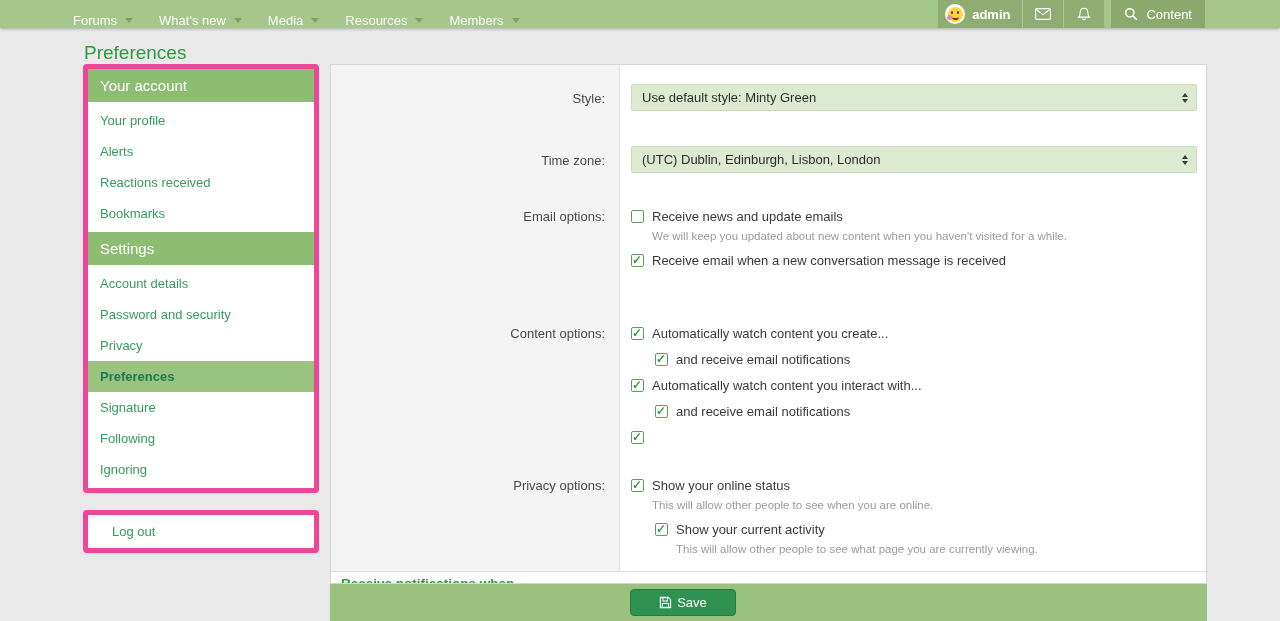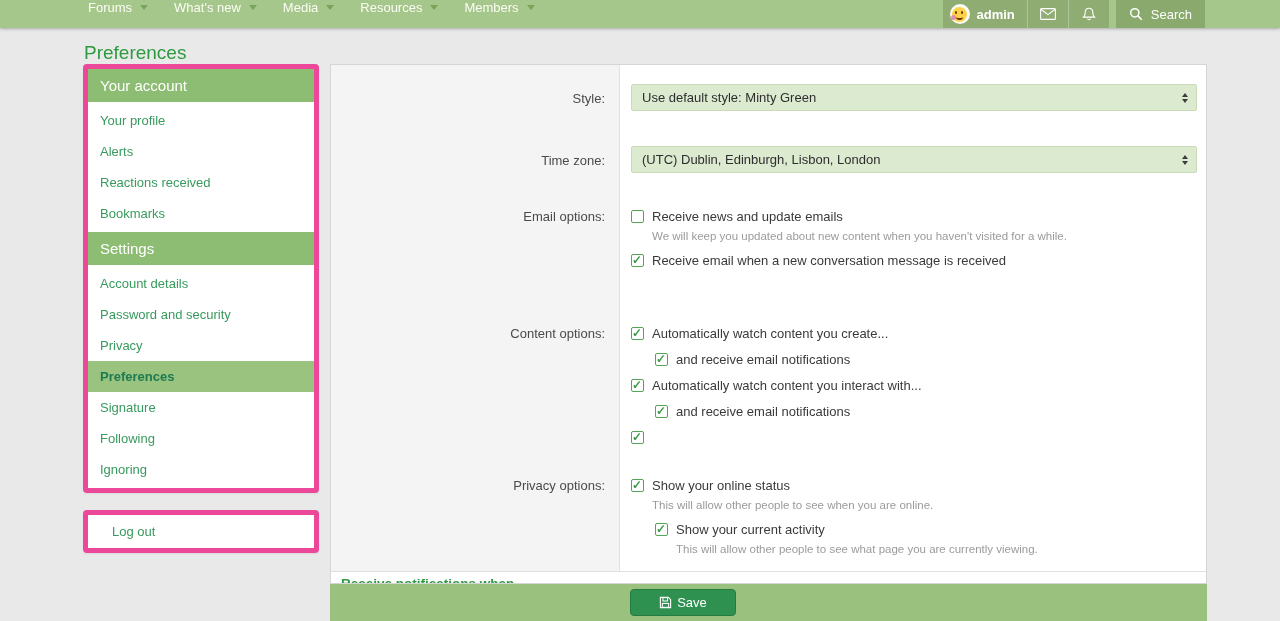--- a/index.html
+++ b/index.html
@@ -1,21 +1,21 @@
 <!DOCTYPE html>
 <html><head>
 <meta charset="utf-8">
 <style>
   html,body{margin:0;padding:0;width:1280px;height:621px;overflow:hidden;
     font-family:"Liberation Sans",sans-serif;background:#e9e9e9;position:relative;}
 
   
   .navbar{position:absolute;left:0;top:0;width:1280px;height:28px;background:#a6c78b;
     box-shadow:0 1px 3px rgba(0,0,0,.28);z-index:6;}
-  .nav-menu{position:absolute;left:88px;top:0;height:28px;display:flex;align-items:flex-start;}
+  .nav-menu{position:absolute;left:73px;top:0;height:28px;display:flex;align-items:flex-end;}
   .nav-item{display:flex;align-items:center;color:#fbfcf4;font-size:13px;margin-right:26px;cursor:pointer;}
   .chev{margin-left:8px;width:0;height:0;border-left:4px solid transparent;border-right:4px solid transparent;
     border-top:5px solid #7aa35b;}
   .nav-right{position:absolute;right:75px;top:0;height:28px;display:flex;align-items:stretch;}
   .nav-btn{background:#8fad73;display:flex;align-items:center;color:#fff;cursor:pointer;}
   .user-btn{padding:0 12px 0 7px;gap:7px;font-size:13px;font-weight:700;}
   .icon-btn{width:40px;justify-content:center;border-left:1px solid rgba(255,255,255,.28);}
   .search-btn{margin-left:7px;padding:0 13px;gap:8px;background:#89aa6c;font-size:13px;font-weight:400;}
   .avatar{width:20px;height:20px;border-radius:50%;background:#fdfdf8;display:flex;align-items:center;justify-content:center;}
   .face{width:15px;height:15px;border-radius:50%;background:#ffd24a;position:relative;}
@@ -123,21 +123,21 @@
       <svg width="14" height="15" viewBox="0 0 14 15">
         <path d="M7 1.3c2.3 0 3.8 1.9 3.8 4.3 0 3.1 1.2 4 1.7 4.5H1.5c.5-.5 1.7-1.4 1.7-4.5C3.2 3.2 4.7 1.3 7 1.3z" fill="none" stroke="#fff" stroke-width="1.1"></path>
         <path d="M5.4 11.6a1.7 1.7 0 0 0 3.2 0" fill="none" stroke="#fff" stroke-width="1.1"></path>
       </svg>
     </div>
     <div class="nav-btn search-btn">
       <svg width="14" height="14" viewBox="0 0 14 14">
         <circle cx="5.8" cy="5.8" r="4.1" fill="none" stroke="#fff" stroke-width="1.5"></circle>
         <line x1="8.9" y1="8.9" x2="12.8" y2="12.8" stroke="#fff" stroke-width="1.6"></line>
       </svg>
-      <span>Search</span>
+      <span>Content</span>
     </div>
   </div>
 </header>
 
 <h1 class="page-title">Preferences</h1>
 
 <aside class="sidebar">
   <div class="side-block">
     <div class="side-header">Your account</div>
     <div class="side-list">

